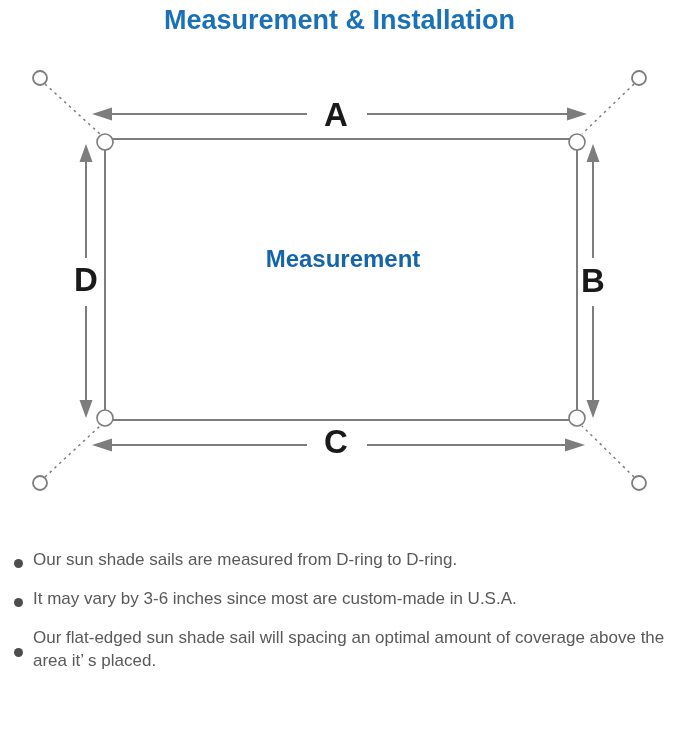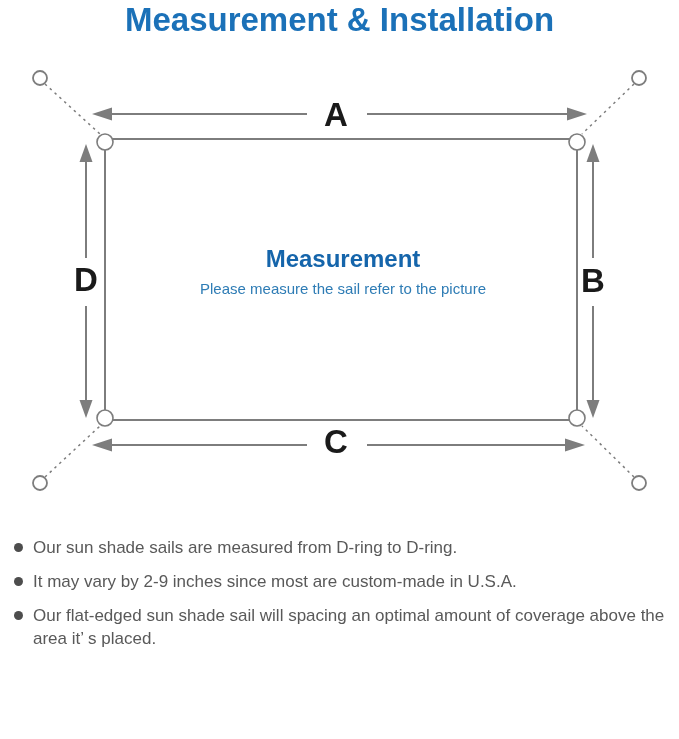--- a/index.html
+++ b/index.html
@@ -6,21 +6,21 @@
   .page {
     position:relative;
     width:679px; height:739px;
     background:#ffffff;
     font-family:"Liberation Sans", sans-serif;
     overflow:hidden;
   }
   .page-title {
     position:absolute; top:0; left:0; width:100%;
     margin:0; text-align:center;
-    font-size:33px; font-weight:bold; line-height:40px;
+    font-size:27px; font-weight:bold; line-height:40px;
     color:var(--title-blue,#1b71b8);
   }
   svg.diagram { position:absolute; left:0; top:0; }
   .sail        { fill:#ffffff; stroke:var(--line-gray,#8a8a8a); stroke-width:2; }
   .bump        { fill:#ffffff; stroke:var(--line-gray,#8a8a8a); stroke-width:1.6; }
   .ring        { fill:#ffffff; stroke:var(--line-gray,#7d7d7d); stroke-width:1.8; }
   .rope        { stroke:var(--line-gray,#7d7d7d); stroke-width:1.5; stroke-dasharray:2.5 4; fill:none; }
   .arrow-line  { stroke:var(--line-gray,#7d7d7d); stroke-width:2; }
   .arrow-head  { fill:var(--line-gray,#7d7d7d); stroke:none; }
 
@@ -43,22 +43,22 @@
     position:absolute; left:343px; top:288px; transform:translate(-50%,-50%);
     font-size:15px; white-space:nowrap;
     color:var(--center-subheading-blue,#2e7cb5);
   }
 
   .notes {
     position:absolute; top:532px; left:14px; width:660px;
     margin:0; padding:0; list-style:none;
   }
   .note {
-    display:flex; align-items:flex-start;
-    margin:4px 0 11px 0;
+    display:flex; align-items:center;
+    margin:16px 0 11px 0;
     font-size:17px; line-height:23px;
     color:var(--note-text-gray,#595959);
   }
   .note .dot {
     flex:0 0 auto; width:9px; height:9px; border-radius:50%;
     background:var(--bullet-gray,#4d4d4d);
     margin:7px 10px 0 0;
   }
   .note .note-text { flex:1 1 auto; }
 </style>
@@ -122,30 +122,29 @@
       <polygon class="arrow-head" points="593,418 586.5,400 599.5,400"></polygon>
     </g>
   </svg>
 
   <div class="dlabel label-a">A</div>
   <div class="dlabel label-b">B</div>
   <div class="dlabel label-c">C</div>
   <div class="dlabel label-d">D</div>
 
   <div class="center-heading">Measurement</div>
-  <div class="center-subheading">Please measure the sail refer to the picture</div>
 
   <ul class="notes">
     <li class="note">
       <span class="dot"></span>
       <span class="note-text">Our sun shade sails are measured from D-ring to D-ring.</span>
     </li>
     <li class="note">
       <span class="dot"></span>
-      <span class="note-text">It may vary by 2-9 inches since most are custom-made in U.S.A.</span>
+      <span class="note-text">It may vary by 3-6 inches since most are custom-made in U.S.A.</span>
     </li>
     <li class="note">
       <span class="dot"></span>
       <span class="note-text">Our flat-edged sun shade sail will spacing an optimal amount of coverage above the area it’ s placed.</span>
     </li>
   </ul>
 
 </div>
 
 </body></html>

